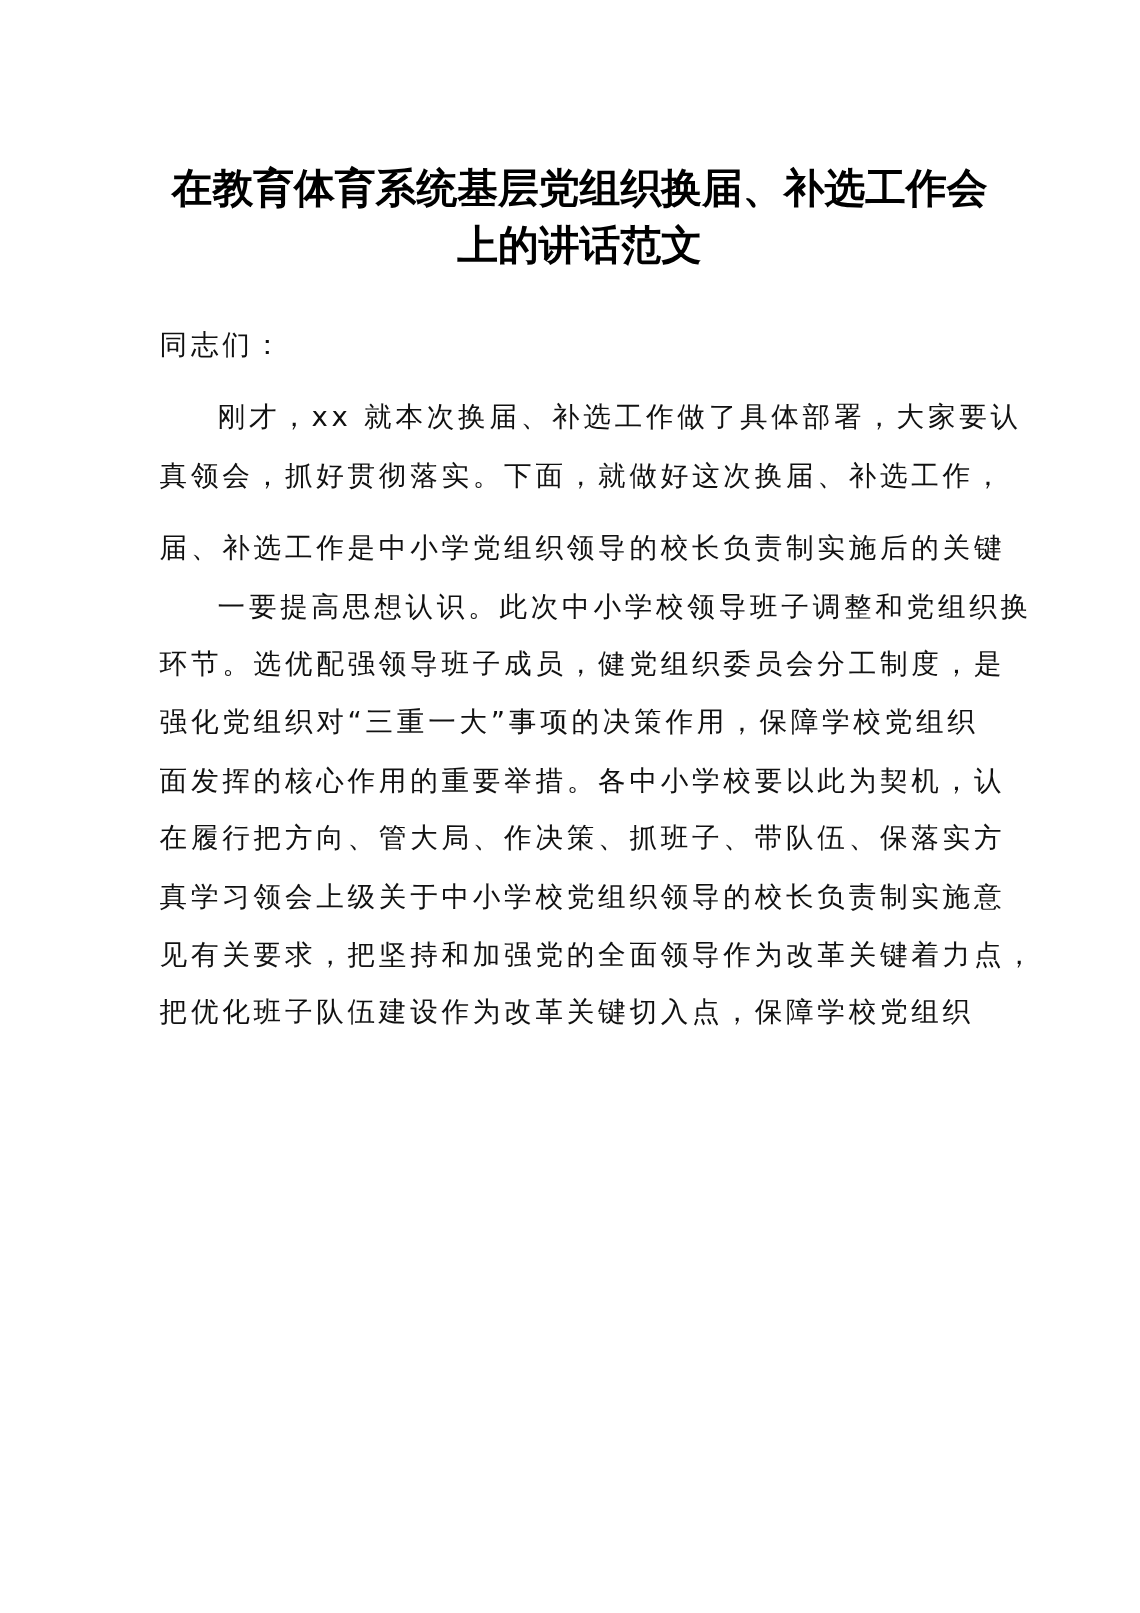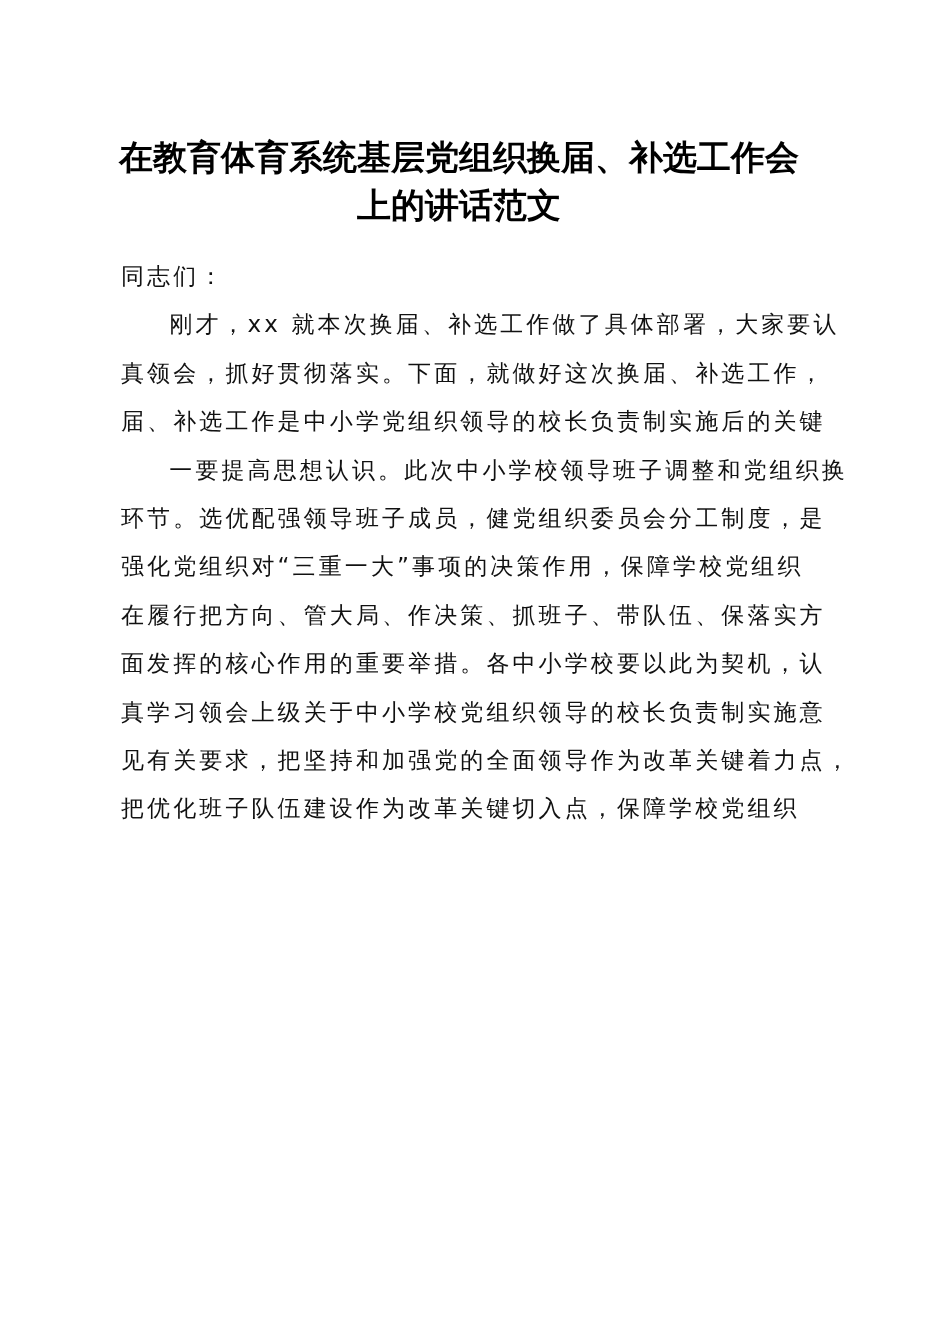--- a/index.html
+++ b/index.html
@@ -1,31 +1,31 @@
 <!DOCTYPE html>
 <html><head>
 <meta charset="utf-8">
 <style>
   html, body { margin: 0; padding: 0; background: #ffffff; }
   body { width: 950px; height: 1344px; position: relative; overflow: hidden; }
   .page { position: absolute; left: 0; top: 0; width: 950px; height: 1344px; background: #ffffff; }
   .title {
-    position: absolute; left: 84px; top: 133px; width: 750px;
+    position: absolute; left: 108px; top: 133px; width: 750px;
     text-align: center;
     font-family: "DejaVu Serif", "Liberation Serif", serif;
     font-weight: bold; font-size: 34px; line-height: 48px;
     color: #000; letter-spacing: 0px;
   }
   .body {
     position: absolute; left: 121px; top: 252px; width: 712px;
     font-family: "DejaVu Sans", "Liberation Sans", sans-serif;
     font-size: 23px; line-height: 48.4px; color: #111;
     letter-spacing: 3.1px;
   }
-  .body p { margin: 0; text-align: justify; }
+  .body p { margin: 12px; text-align: justify; }
   .line { display: block; white-space: nowrap; }
 </style>
 </head>
 <body>
 
 <div class="page">
   <div class="title">
     <span class="line">在教育体育系统基层党组织换届、补选工作会</span>
     <span class="line">上的讲话范文</span>
   </div>
@@ -39,20 +39,20 @@
     <p>
       <span class="line" style="padding-left:2.1em">刚才，xx 就本次换届、补选工作做了具体部署，大家要认</span>
       <span class="line">真领会，抓好贯彻落实。下面，就做好这次换届、补选工作，</span>
     </p>
 
     <p>
       <span class="line">届、补选工作是中小学党组织领导的校长负责制实施后的关键</span>
       <span class="line" style="padding-left:2.1em">一要提高思想认识。此次中小学校领导班子调整和党组织换</span>
       <span class="line">环节。选优配强领导班子成员，健党组织委员会分工制度，是</span>
       <span class="line">强化党组织对“三重一大”事项的决策作用，保障学校党组织</span>
+      <span class="line">面发挥的核心作用的重要举措。各中小学校要以此为契机，认</span>
       <span class="line">在履行把方向、管大局、作决策、抓班子、带队伍、保落实方</span>
-      <span class="line">面发挥的核心作用的重要举措。各中小学校要以此为契机，认</span>
       <span class="line">真学习领会上级关于中小学校党组织领导的校长负责制实施意</span>
       <span class="line">见有关要求，把坚持和加强党的全面领导作为改革关键着力点，</span>
       <span class="line">把优化班子队伍建设作为改革关键切入点，保障学校党组织</span>
     </p>
   </div>
 </div>
 
 </body></html>

